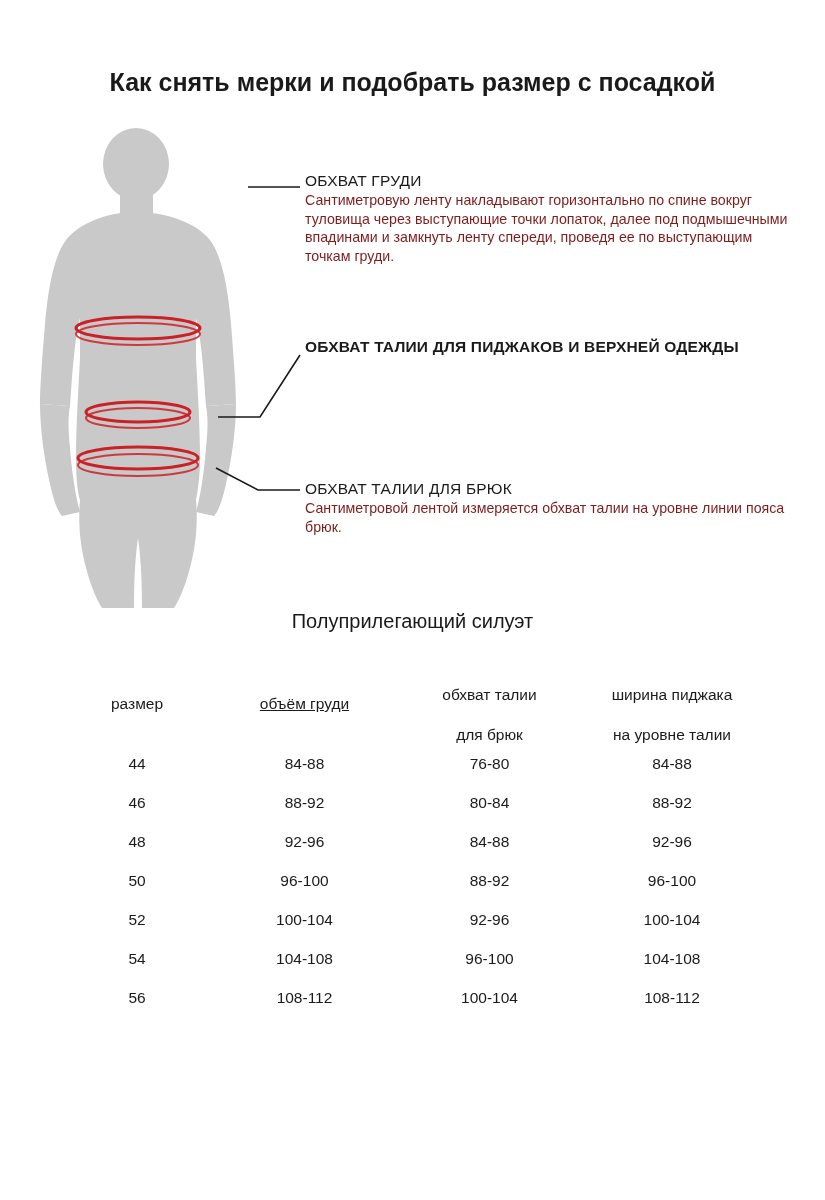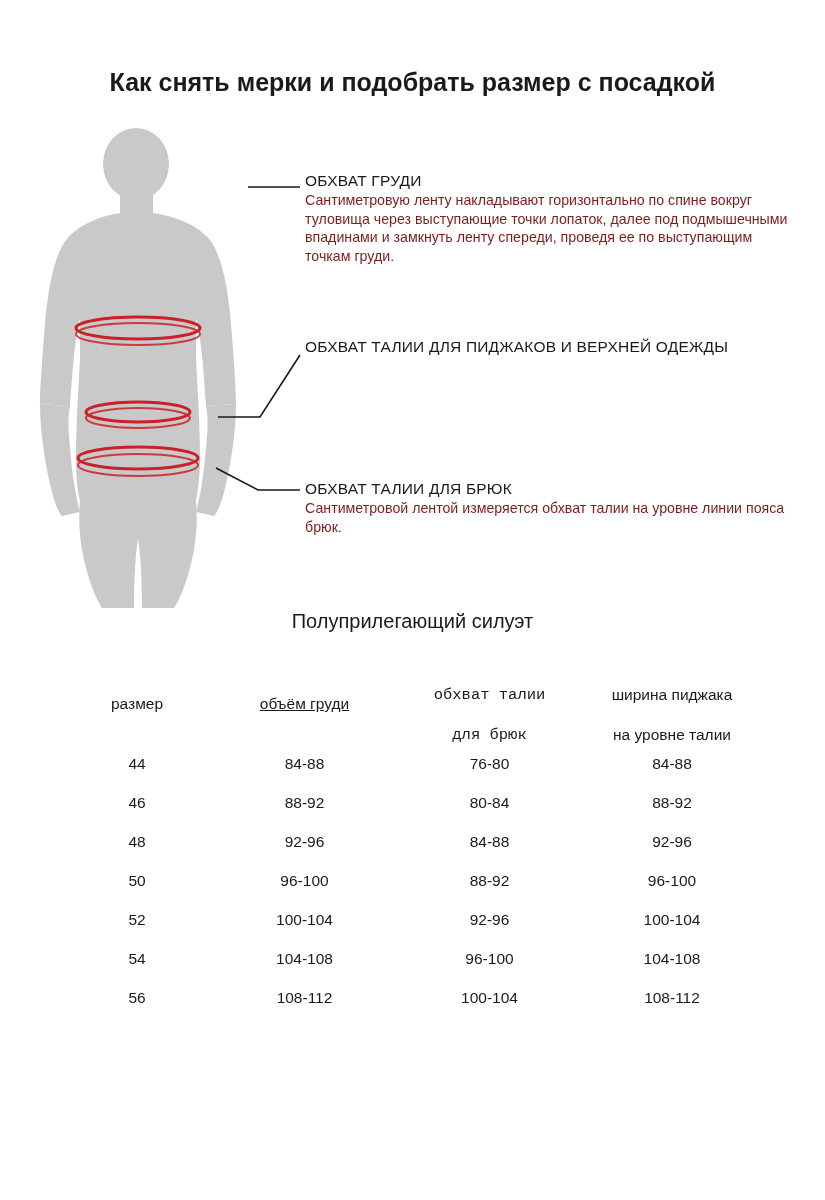--- a/index.html
+++ b/index.html
@@ -55,21 +55,21 @@
     white-space: nowrap;
   }
   .callout-body {
     font-size: 14.2px;
     color: #7f1d1d;
     line-height: 1.32;
     margin-top: 1px;
   }
 
   #callout-chest { left: 305px; top: 172px; width: 490px; }
-  #callout-jacket-waist { left: 305px; top: 338px; width: 500px; }
+  #callout-jacket-waist { left: 305px; top: 338px; width: 500px; font-weight: bold; }
   #callout-trouser-waist { left: 305px; top: 480px; width: 490px; }
 
   
   .leaders {
     position: absolute;
     left: 0; top: 0;
     width: 825px;
     height: 640px;
     pointer-events: none;
   }
@@ -103,21 +103,21 @@
   .size-table th .h1 { display: block; padding-bottom: 22px; }
   .size-table th .h2 { display: block; }
   .size-table td {
     font-size: 15.5px;
     text-align: center;
     padding: 10.5px 0;
     color: #1a1a1a;
   }
   .col-size { width: 150px; }
   .col-chest { width: 185px; text-decoration: underline; }
-  .col-waist { width: 185px; font-family: Liberation Mono, monospace; }
+  .col-waist { width: 185px; }
   .col-jacket { width: 180px; }
 </style>
 </head>
 <body>
 
 <div class="page">
 
   <div class="main-title">Как снять мерки и подобрать размер с посадкой</div>
 
   <div class="figure-wrap">

